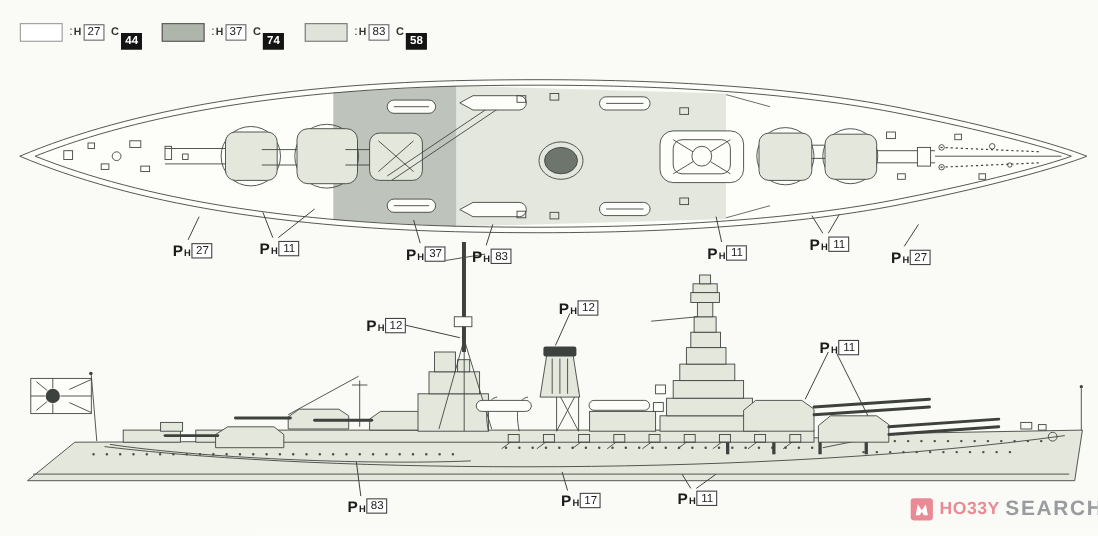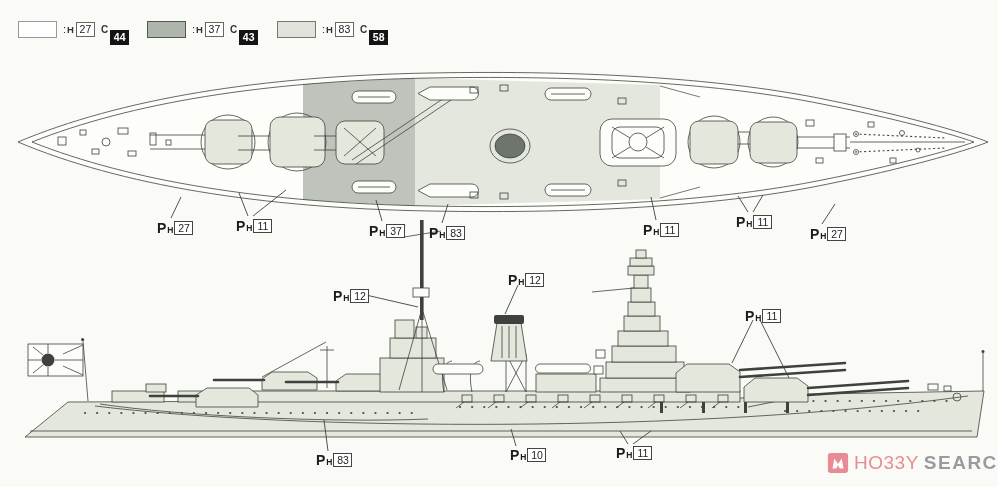--- a/index.html
+++ b/index.html
@@ -33,21 +33,21 @@
   
   .callout-layer{position:absolute;left:0;top:0;width:998px;height:487px;pointer-events:none;}
   .callout{position:absolute;display:flex;align-items:center;height:15px;white-space:nowrap;}
   .co-p{font-size:14px;font-weight:800;color:#1c1c1c;line-height:14px;}
   .co-h{font-size:8.5px;font-weight:700;color:#1c1c1c;margin:4px 1px 0 1px;}
   .co-num{display:inline-block;border:1px solid #444;background:rgba(255,255,255,.92);
     font-size:10.5px;line-height:12px;padding:0 2px;min-width:13px;text-align:center;color:#1c1c1c;}
   
   .watermark{position:absolute;left:827px;top:452px;display:flex;align-items:center;gap:5px;opacity:.9;}
   .wm-icon{width:22px;height:22px;}
-  .wm-brand{color:var(--watermark-pink,#e87f8a);font-weight:normal;font-size:19px;letter-spacing:.5px;}
+  .wm-brand{color:var(--watermark-pink,#e87f8a);font-weight:bold;font-size:16px;letter-spacing:.5px;}
   .wm-rest{color:var(--watermark-gray,#8e9296);font-weight:bold;font-size:19px;letter-spacing:1.5px;}
 </style>
 </head>
 <body>
 
 <div class="page">
 
   <div class="legend">
       <div class="legend-item">
         <span class="swatch" style="background: rgb(255, 255, 255); border: 1px solid rgb(153, 153, 153);"></span>
@@ -56,21 +56,21 @@
         <span class="code-box">27</span>
         <span class="lg-c">C</span>
         <span class="code-box dark">44</span>
       </div>
       <div class="legend-item">
         <span class="swatch" style="background: rgb(174, 181, 171); border: 1px solid rgb(85, 85, 85);"></span>
         <span class="lg-colon">:</span>
         <span class="lg-h">H</span>
         <span class="code-box">37</span>
         <span class="lg-c">C</span>
-        <span class="code-box dark">43</span>
+        <span class="code-box dark">74</span>
       </div>
       <div class="legend-item">
         <span class="swatch" style="background: rgb(223, 227, 217); border: 1px solid rgb(119, 119, 119);"></span>
         <span class="lg-colon">:</span>
         <span class="lg-h">H</span>
         <span class="code-box">83</span>
         <span class="lg-c">C</span>
         <span class="code-box dark">58</span>
       </div>
     </div>
@@ -397,21 +397,21 @@
         <span class="co-num">11</span>
       </div>
       <div class="callout" style="left: 316px; top: 452px;">
         <span class="co-p">P</span>
         <span class="co-h">H</span>
         <span class="co-num">83</span>
       </div>
       <div class="callout" style="left: 510px; top: 447px;">
         <span class="co-p">P</span>
         <span class="co-h">H</span>
-        <span class="co-num">10</span>
+        <span class="co-num">17</span>
       </div>
       <div class="callout" style="left: 616px; top: 445px;">
         <span class="co-p">P</span>
         <span class="co-h">H</span>
         <span class="co-num">11</span>
       </div>
     </div>
 
   <div class="watermark">
     <svg class="wm-icon" viewBox="0 0 24 24">

